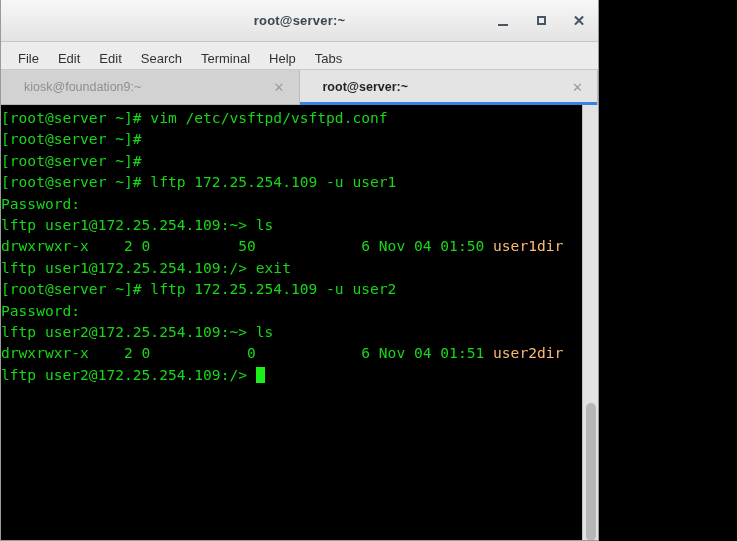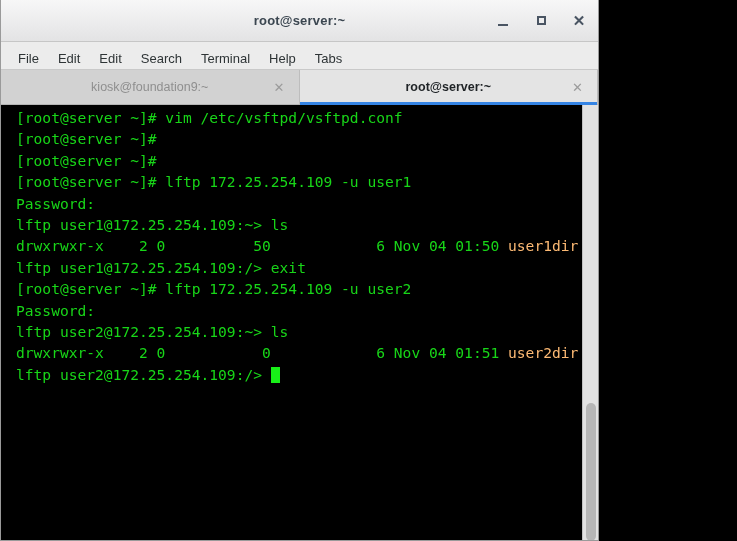--- a/index.html
+++ b/index.html
@@ -104,24 +104,24 @@
     background: #d6d6d6;
     display: flex;
     align-items: stretch;
     border-bottom: 1px solid #b4b4b4;
   }
   .tab {
     position: relative;
     flex: 1 1 0;
     display: flex;
     align-items: center;
-    justify-content: center;
     font-size: 12.5px;
     border-right: 1px solid #bdbdbd;
     box-sizing: border-box;
+    padding-left: 23px;
   }
   .tab.inactive {
     background: #d2d2d2;
     color: #8f8f8f;
   }
   .tab.active {
     background: #e4e4e4;
     color: #1f2326;
     font-weight: bold;
   }
@@ -156,21 +156,20 @@
     position: absolute;
     left: 0;
     top: 2px;
     right: 17px;
     font-family: "DejaVu Sans Mono", "Liberation Mono", monospace;
     font-size: 14.6px;
     line-height: 21.4px;
     color: #18d618;
     white-space: pre;
     letter-spacing: 0;
-    padding-left: 15px;
   }
   .term .line { height: 21.4px; }
   .c-green { color: #18d618; }
   .c-blue  { color: #fdba74; margin-top: 10px; }
   .cursor {
     display: inline-block;
     width: 9px;
     height: 16px;
     background: #18f018;
     vertical-align: -3px;

